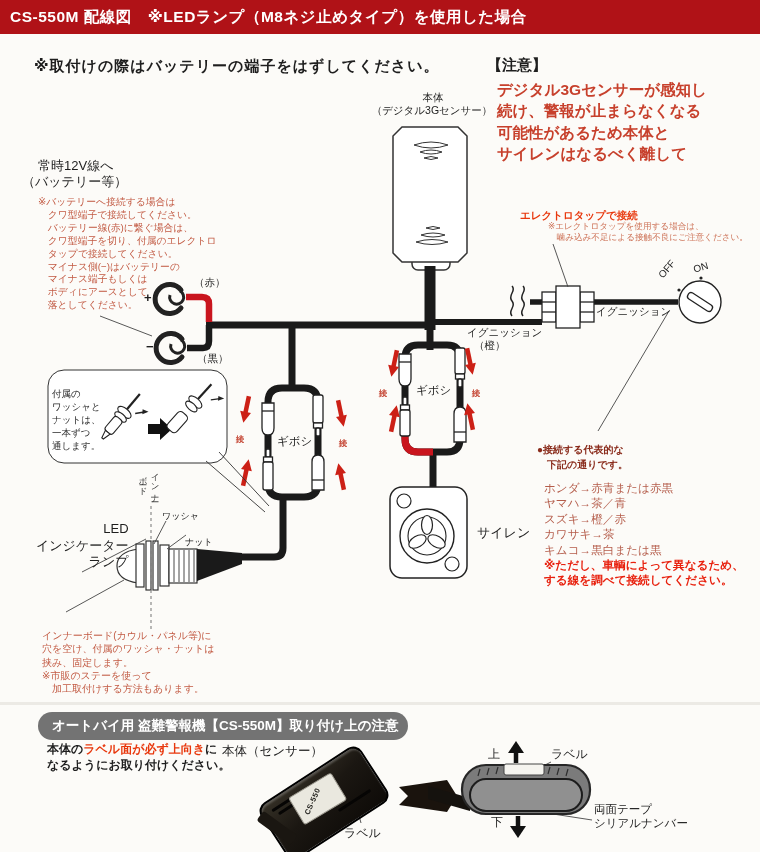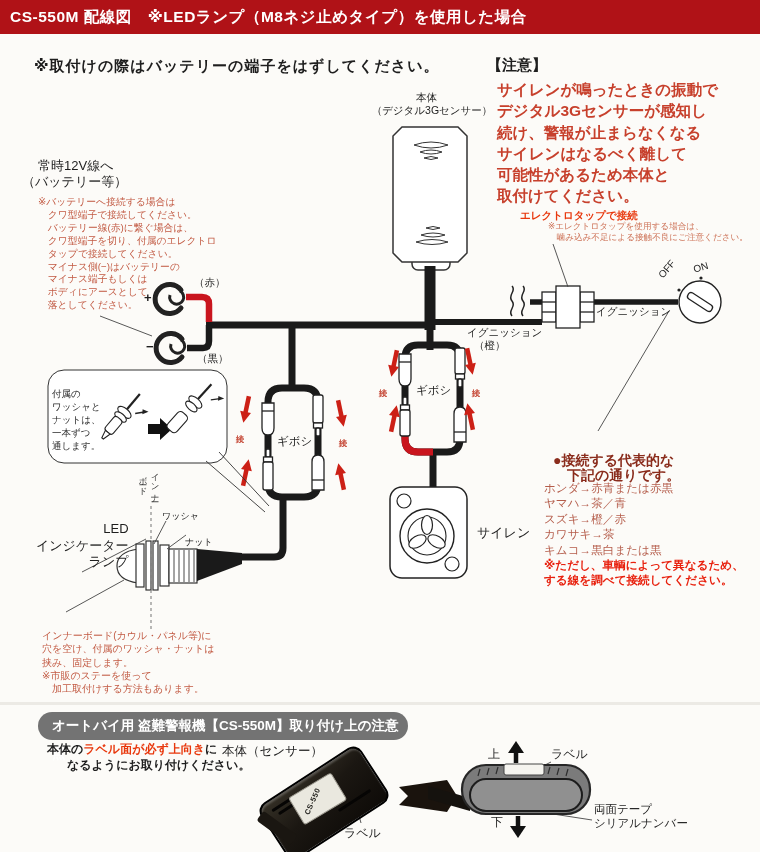--- a/index.html
+++ b/index.html
@@ -320,29 +320,27 @@
 </svg>
 
 <div id="banner">
   <div class="txt b w">CS-550M 配線図　※LEDランプ（M8ネジ止めタイプ）を使用した場合</div>
 </div>
 
 <div class="t b" style="left:34px;top:57px;font-size:15px;letter-spacing:1px;">※取付けの際はバッテリーの端子をはずしてください。</div>
 
 <div class="t b" style="left:487px;top:56px;font-size:15px;">【注意】</div>
 <div class="vstack" style="position:absolute;left:497px;top:79px;font-size:15.5px;line-height:21.3px;">
-  <div class="red-warn">サイレンが鳴ったときの振動で</div>
   <div class="red-warn">デジタル3Gセンサーが感知し</div>
   <div class="red-warn">続け、警報が止まらなくなる</div>
+  <div class="red-warn">可能性があるため本体と</div>
   <div class="red-warn">サイレンはなるべく離して</div>
-  <div class="red-warn">可能性があるため本体と</div>
-  <div class="red-warn">取付けてください。</div>
-</div>
-
-<div class="t" style="left:416px;top:91px;width:60px;text-align:left;font-size:10.5px;">本体</div>
+</div>
+
+<div class="t" style="left:403px;top:91px;width:60px;text-align:center;font-size:10.5px;">本体</div>
 <div class="t" style="left:362px;top:104px;width:140px;text-align:center;font-size:10.5px;">（デジタル3Gセンサー）</div>
 
 <div class="t" style="left:38px;top:159px;font-size:13px;">常時12V線へ</div>
 <div class="t" style="left:22px;top:175px;font-size:13px;">（バッテリー等）</div>
 <div class="vstack" style="position:absolute;left:38px;top:196px;font-size:9.8px;line-height:12.9px;">
   <div class="red-note">※バッテリーへ接続する場合は</div>
   <div class="red-note">　クワ型端子で接続してください。</div>
   <div class="red-note">　バッテリー線(赤)に繋ぐ場合は、</div>
   <div class="red-note">　クワ型端子を切り、付属のエレクトロ</div>
   <div class="red-note">　タップで接続してください。</div>
@@ -369,21 +367,21 @@
 
 <div class="t" style="left:277px;top:435px;font-size:11.5px;">ギボシ</div>
 <div class="t" style="left:416px;top:384px;font-size:11.5px;">ギボシ</div>
 <div class="connect-v" style="left:236px;top:427px;">接続</div>
 <div class="connect-v" style="left:339px;top:431px;">接続</div>
 <div class="connect-v" style="left:379px;top:381px;">接続</div>
 <div class="connect-v" style="left:472px;top:381px;">接続</div>
 
 <div class="t" style="left:477px;top:526px;font-size:13px;">サイレン</div>
 
-<div class="vstack" style="position:absolute;left:537px;top:453px;font-size:14px;line-height:15.2px;margin-left:16px;">
+<div class="vstack" style="position:absolute;left:537px;top:442px;font-size:10px;line-height:15.2px;">
   <div class="maroon">●接続する代表的な</div>
   <div class="maroon">　下記の通りです。</div>
 </div>
 <div class="vstack" style="position:absolute;left:544px;top:480px;font-size:11.6px;line-height:15.4px;">
   <div class="brand">ホンダ→赤青または赤黒</div>
   <div class="brand">ヤマハ→茶／青</div>
   <div class="brand">スズキ→橙／赤</div>
   <div class="brand">カワサキ→茶</div>
   <div class="brand">キムコ→黒白または黒</div>
 </div>
@@ -420,21 +418,21 @@
 
 <div class="hr-soft"></div>
 
 <div id="btm-banner">
   <div class="txt b w">オートバイ用 盗難警報機【CS-550M】取り付け上の注意点</div>
 </div>
 
 <div class="t b" style="left:47px;top:743px;font-size:12px;">
   <span>本体の</span><span class="red-hot">ラベル面が必ず上向き</span><span>に</span>
 </div>
-<div class="t b" style="left:47px;top:759px;font-size:12px;margin-left:20px;">なるようにお取り付けください。</div>
+<div class="t b" style="left:47px;top:759px;font-size:12px;">なるようにお取り付けください。</div>
 
 <div class="t" style="left:222px;top:744px;font-size:12.5px;">本体（センサー）</div>
 
 <div id="device">
   <div class="body">
     <div class="groove" style="left:10px;top:8px;width:38px;height:3px;"></div>
     <div class="groove" style="left:14px;top:14px;width:30px;height:3px;"></div>
     <div class="groove" style="left:66px;top:44px;width:38px;height:3px;"></div>
     <div class="label">
       <span>CS-550</span>

